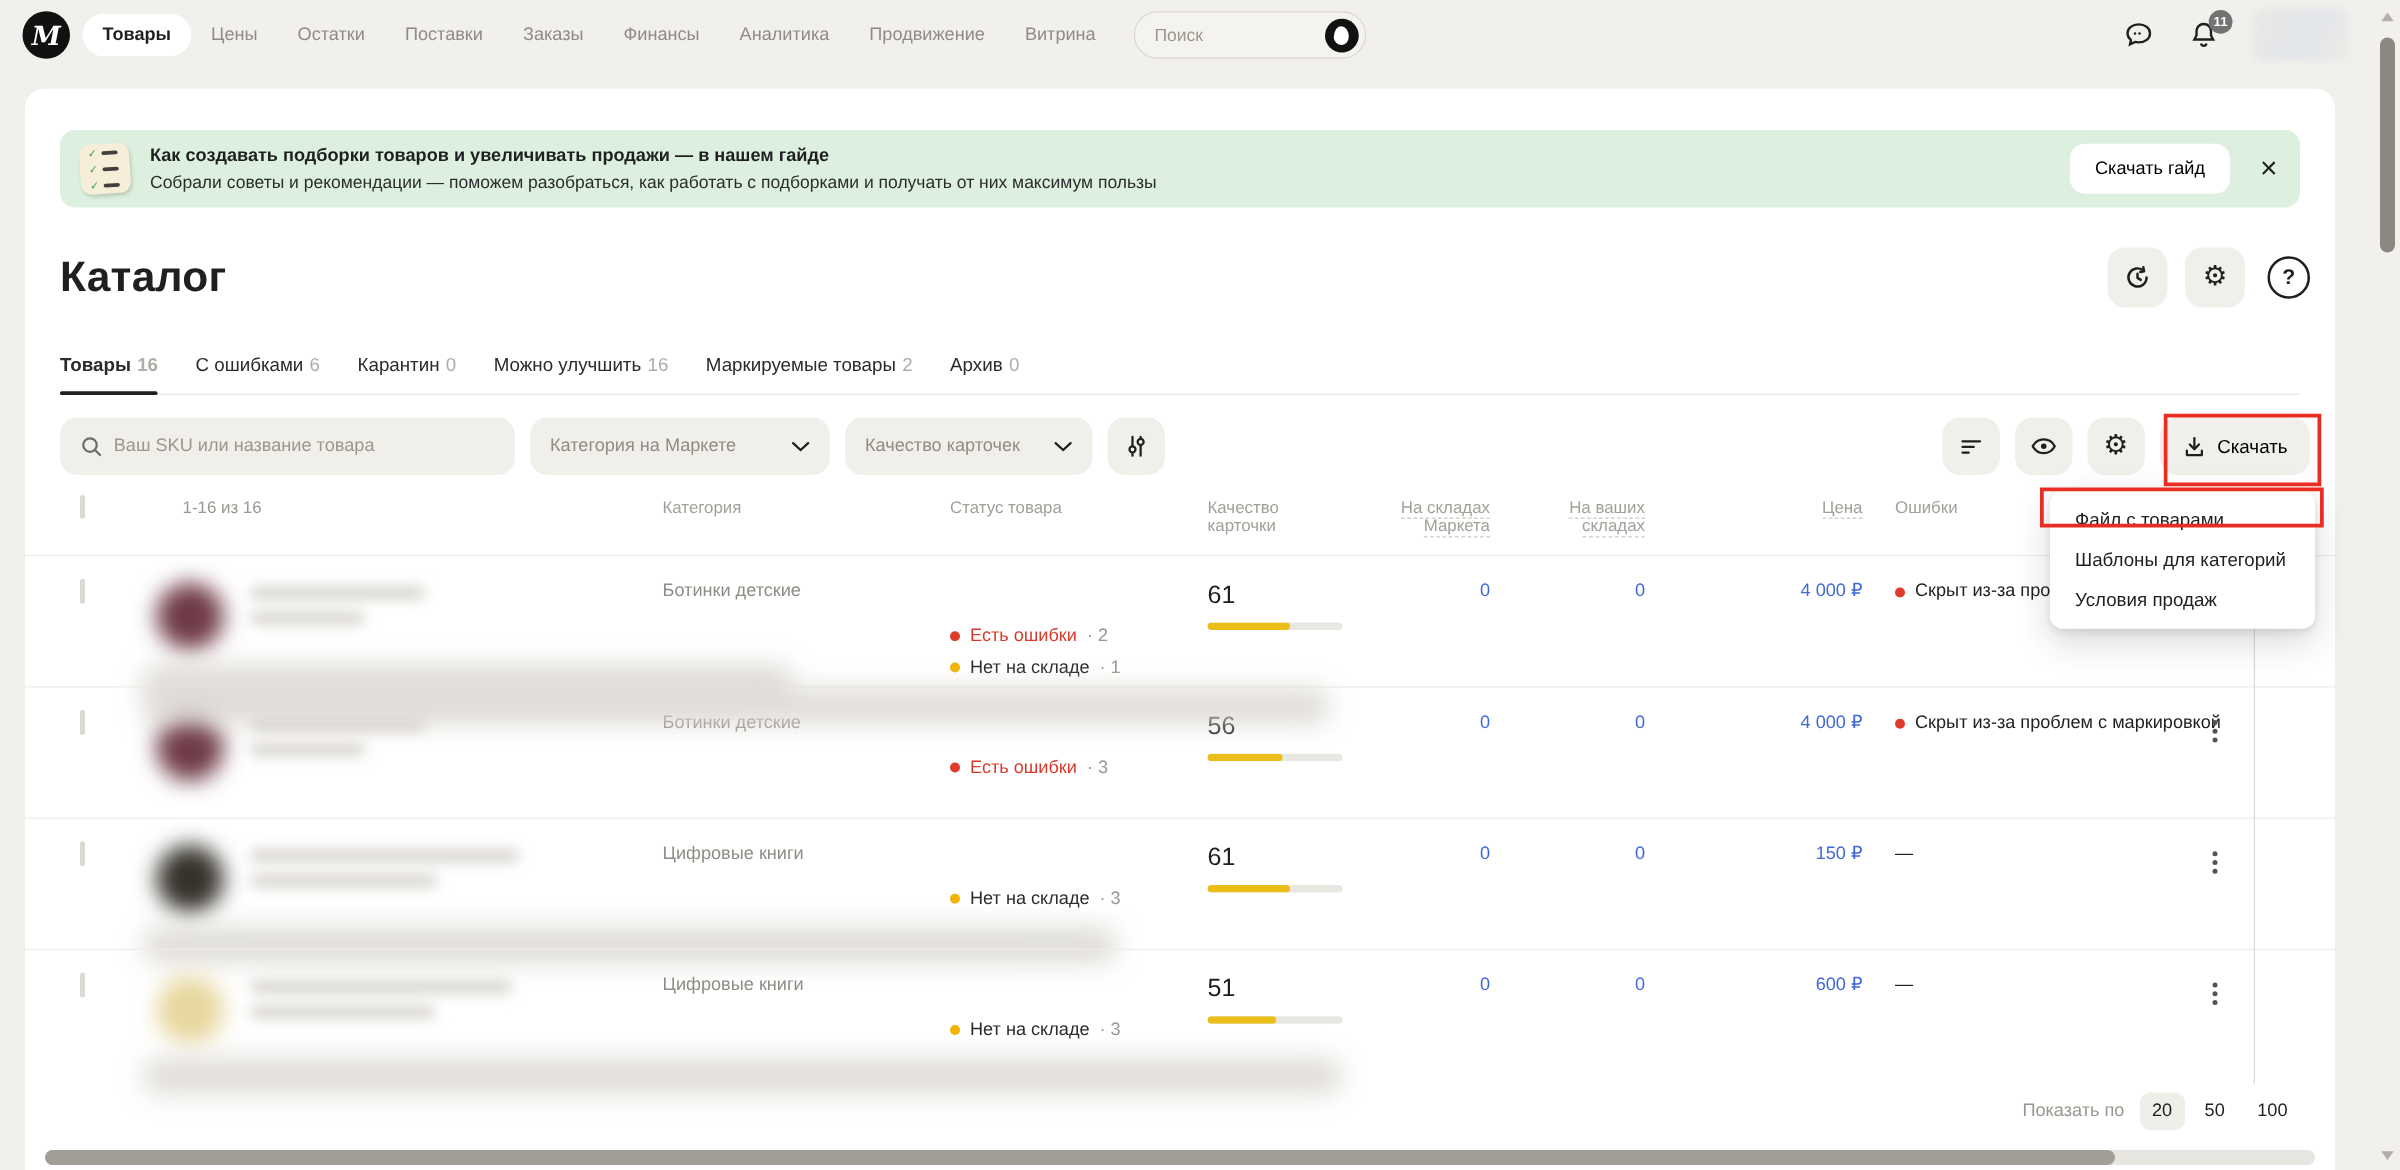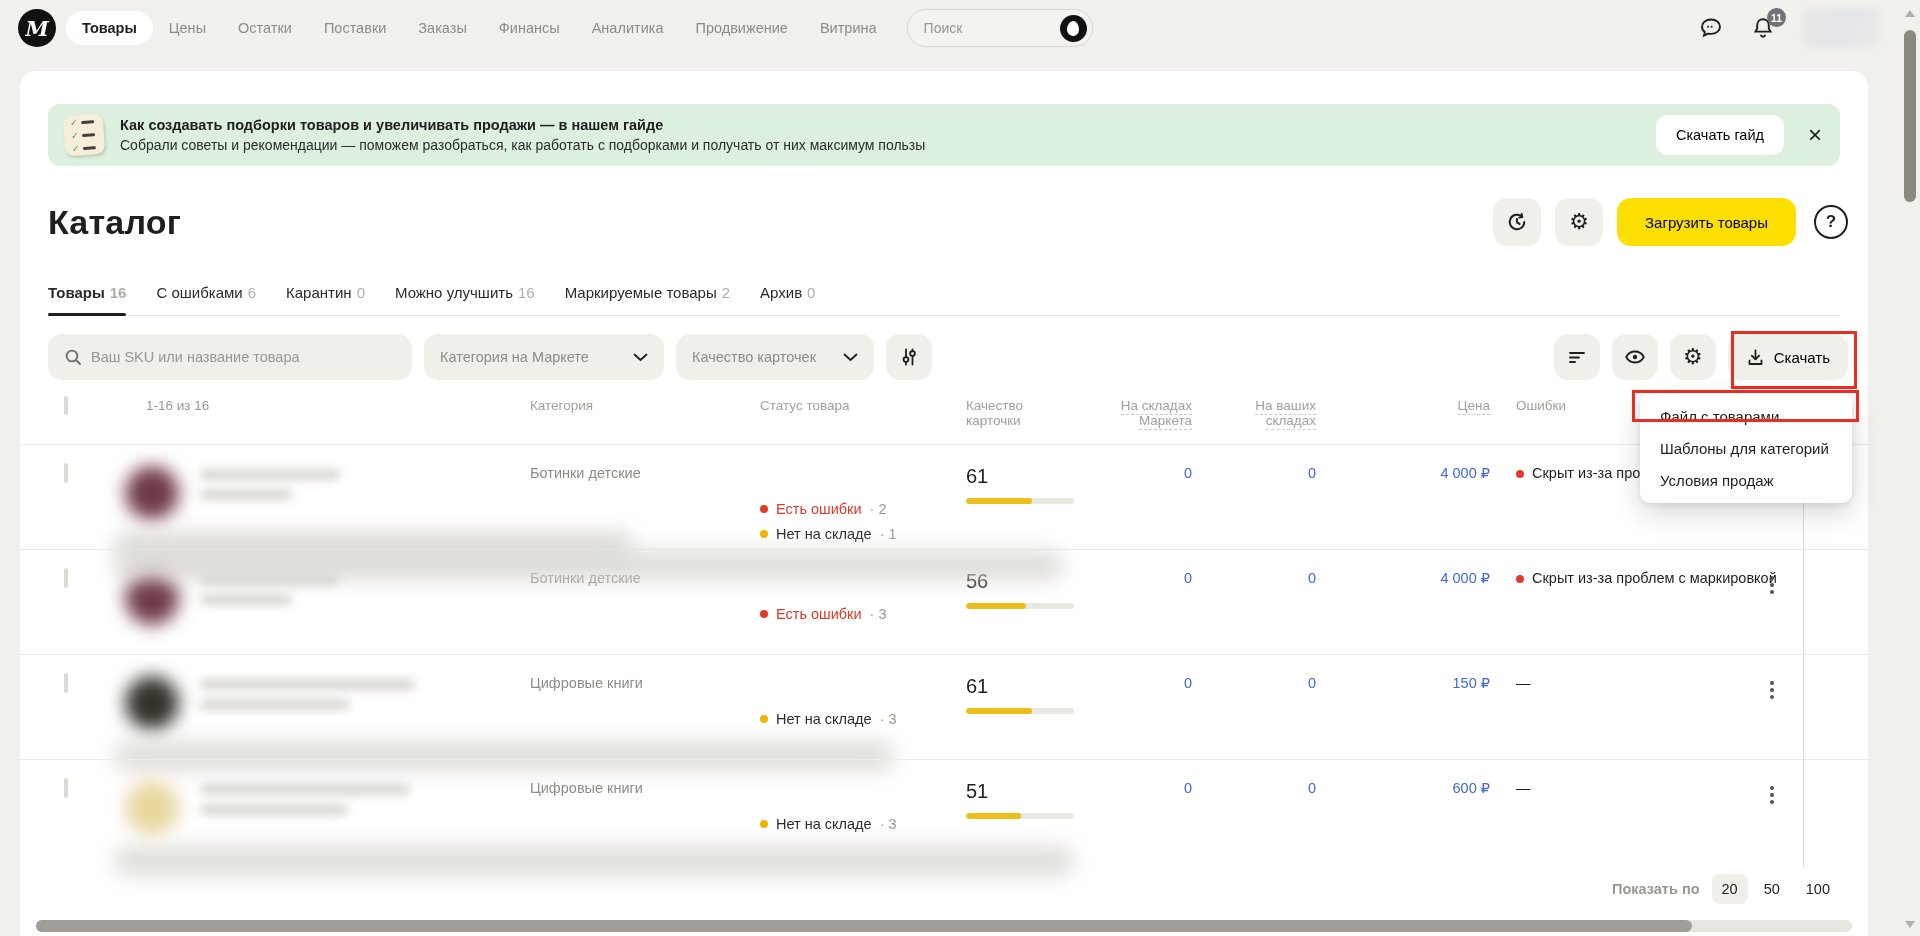--- a/index.html
+++ b/index.html
@@ -98,21 +98,21 @@
   .qfill { height:6px; border-radius:3px; background:#ecbe1a; }
   .blue { color:#3f68d9; cursor:pointer; text-decoration:none; }
   .err-cell { padding-left:26px; display:flex; gap:8px; align-items:flex-start; white-space:nowrap; overflow:visible; }
   .err-cell .dot { margin-top:5px; }
   .kebab { justify-self:center; display:flex; flex-direction:column; gap:3px; padding-top:6px; cursor:pointer; }
   .kebab i { width:4px; height:4px; border-radius:50%; background:#55534e; }
   .col-divider { position:absolute; left:1783px; top:350px; width:1px; height:446px; background:#dcdad5; z-index:2; }
 
   
   .pagination { margin:8px 28px 0; height:34px; display:flex; align-items:center; justify-content:flex-end; gap:12px; font-size:14.5px; }
-  .pag-lbl { color:#9a978f;font-weight:bold; }
+  .pag-lbl { color:#9a978f; }
   .psize { border:none; background:none; font-size:14.5px; font-family:inherit; color:#1f1f1f; padding:7px 10px; border-radius:8px; cursor:pointer; }
   .psize.sel { background:#efeee9; }
   .hscroll { position:absolute; left:16px; top:849px; width:1816px; height:12px; border-radius:6px; background:#e7e5e0; }
   .hscroll .hthumb { position:absolute; left:0; top:0; width:1656px; height:12px; border-radius:6px; background:#a19e97; }
 
   
   .menu { position:absolute; left:1640px; top:393px; width:212px; background:#fff; border-radius:10px; box-shadow:0 10px 28px rgba(40,40,35,.18), 0 2px 6px rgba(40,40,35,.10); padding:7px 0; z-index:60; }
   .menu-item { height:32px; display:flex; align-items:center; padding:0 20px; font-size:15px; cursor:pointer; white-space:nowrap; }
   .annot { position:absolute; border:3px solid #ea2d23; z-index:70; pointer-events:none; }
   .annot-a { left:1731px; top:331px; width:126px; height:58px; }
@@ -192,21 +192,20 @@
         <button class="sq-btn">
           <svg class="ic" width="22" height="22" viewBox="0 0 20 20" fill="none" stroke="#1f1f1f" stroke-width="1.8" stroke-linecap="round" stroke-linejoin="round">
             <path d="M16.6 10a6.6 6.6 0 1 1-2.1-4.85"></path>
             <polyline points="14.2,2.6 14.8,5.4 12,6"></polyline>
             <path d="M10 7.2v3.1l2.3 1.4"></path>
           </svg>
         </button>
         <button class="sq-btn">
           <span class="gear-glyph">⚙</span>
         </button>
-        <button class="yellow-btn">Загрузить товары</button>
         <button class="help-btn">?</button>
       </div>
     </div>
 
     <div class="tabs" id="tabs">
         <div class="tab active"><span class="tab-label">Товары</span><span class="cnt">16</span></div>
         <div class="tab"><span class="tab-label">С ошибками</span><span class="cnt">6</span></div>
         <div class="tab"><span class="tab-label">Карантин</span><span class="cnt">0</span></div>
         <div class="tab"><span class="tab-label">Можно улучшить</span><span class="cnt">16</span></div>
         <div class="tab"><span class="tab-label">Маркируемые товары</span><span class="cnt">2</span></div>

